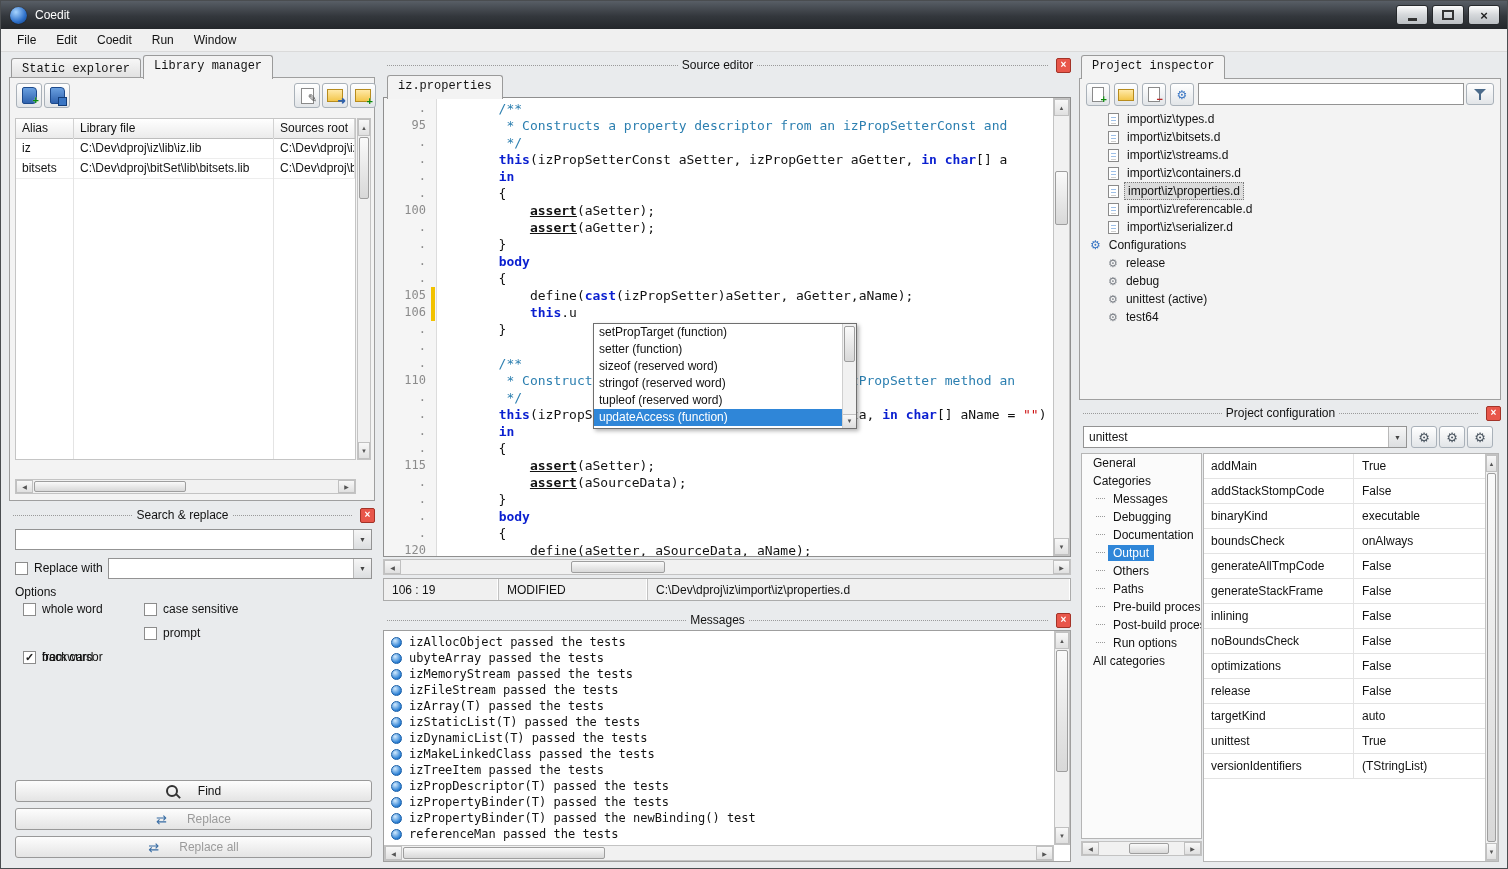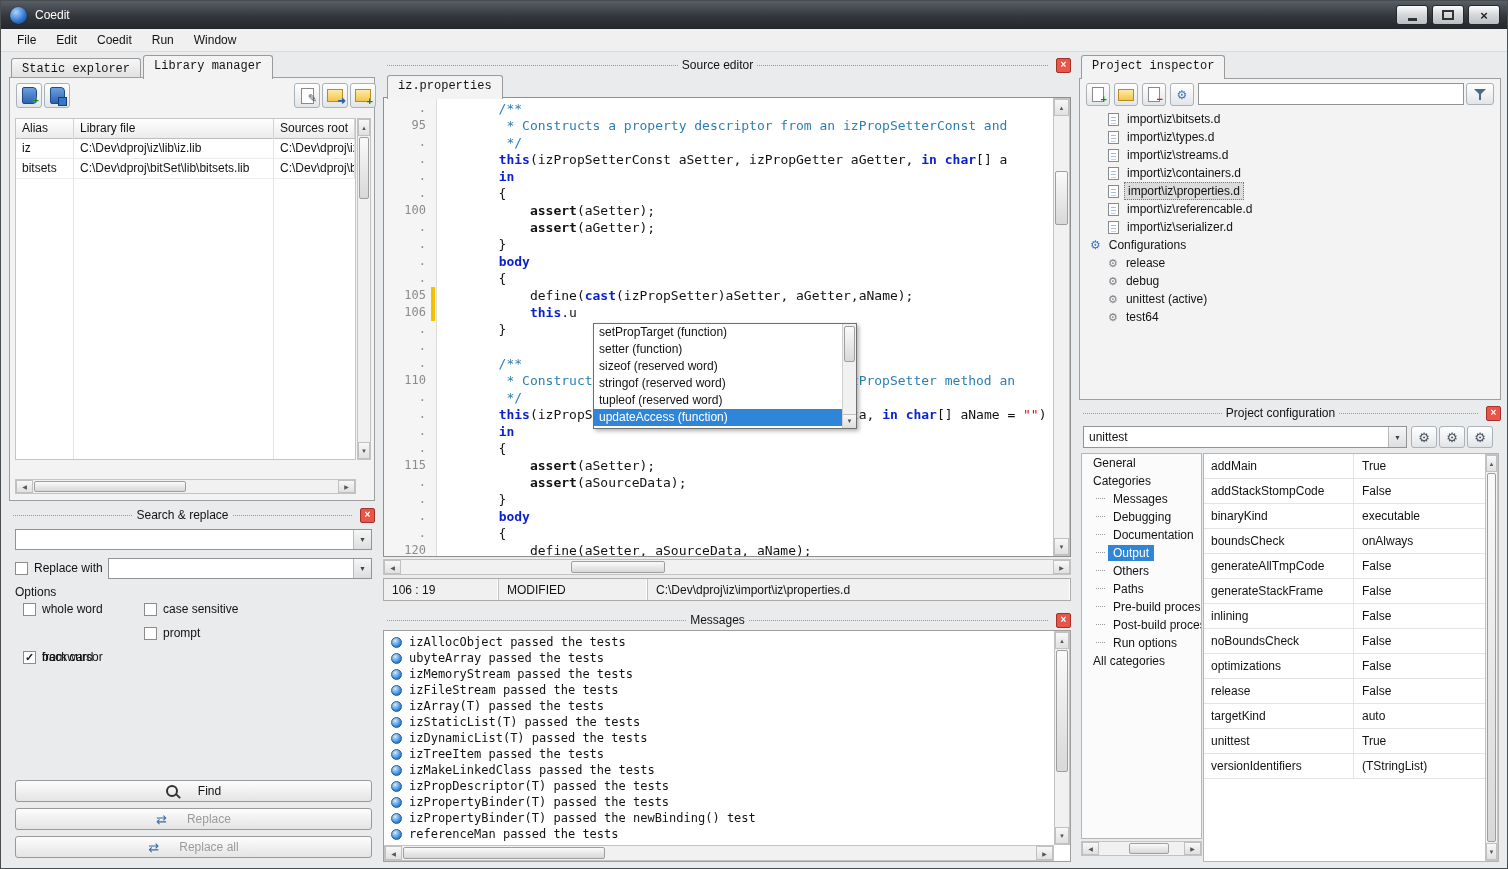--- a/index.html
+++ b/index.html
@@ -85,21 +85,21 @@
   .gutter-bg{position:absolute;left:0;top:0;bottom:0;width:52px;background:#f5f5f5;border-right:1px solid #dcdcdc;}
   #code-lines{position:absolute;left:0;top:2px;right:17px;bottom:0;font-family:"DejaVu Sans Mono",monospace;font-size:13px;line-height:17px;overflow:hidden;}
   .code-row{display:flex;height:17px;}
   .code-row .g{width:42px;flex:0 0 42px;text-align:right;color:#8b8b8b;font-size:12px;}
   .code-row .mark{width:10px;flex:0 0 10px;position:relative;}
   .code-row .mark.chg::after{content:"";position:absolute;left:5px;top:0;bottom:0;width:4px;background:#f2c200;}
   .code-row .ctext{white-space:pre;flex:1;}
   .sy-t{color:#121212;}
   .sy-k{color:#0a1fd0;font-weight:bold;}
   .sy-c{color:#2c7fb0;}
-  .sy-b{color:#121212;font-weight:bold;}
+  .sy-b{color:#121212;font-weight:bold;text-decoration:underline;}
   .sy-s{color:#cc1111;}
   #editor-vscroll{position:absolute;right:0;top:0;bottom:0;width:17px;}
   #popup{position:absolute;left:209px;top:225px;width:262px;height:104px;background:#fff;border:1px solid #6f6f6f;
          box-shadow:2px 2px 4px rgba(0,0,0,.3);display:flex;font-family:"Liberation Sans",sans-serif;}
   #popup-list{flex:1;overflow:hidden;}
   .pitem{height:17px;line-height:17px;padding-left:5px;white-space:nowrap;}
   .pitem.sel{background:#2f86d8;color:#fff;}
   .popup-sb{flex:0 0 13px;background:#f1f1f1;border-left:1px solid #cfcfcf;position:relative;}
   .popup-sb .sb-thumb{left:1px;right:1px;top:2px;height:34px;}
   .popup-down{position:absolute;left:0;right:0;bottom:0;height:13px;background:linear-gradient(#f8f8f8,#ddd);
@@ -526,25 +526,25 @@
         <div class="msg-row">
           <span class="msg-ico"></span>
           <span class="msg-text">izStaticList(T) passed the tests</span>
         </div>
         <div class="msg-row">
           <span class="msg-ico"></span>
           <span class="msg-text">izDynamicList(T) passed the tests</span>
         </div>
         <div class="msg-row">
           <span class="msg-ico"></span>
+          <span class="msg-text">izMakeLinkedClass passed the tests</span>
+        </div>
+        <div class="msg-row">
+          <span class="msg-ico"></span>
           <span class="msg-text">izTreeItem passed the tests</span>
-        </div>
-        <div class="msg-row">
-          <span class="msg-ico"></span>
-          <span class="msg-text">izMakeLinkedClass passed the tests</span>
         </div>
         <div class="msg-row">
           <span class="msg-ico"></span>
           <span class="msg-text">izPropDescriptor(T) passed the tests</span>
         </div>
         <div class="msg-row">
           <span class="msg-ico"></span>
           <span class="msg-text">izPropertyBinder(T) passed the tests</span>
         </div>
         <div class="msg-row">
@@ -594,25 +594,25 @@
           <span class="ti-wrench">⚙</span>
         </span>
       <input id="insp-search" value="" style="">
       <span class="tbtn" id="filter-btn">
           <span class="ic-funnel"></span>
         </span>
     </div>
     <div id="insp-tree">
         <div class="tree-row lvl1">
           <span class="ti-file"></span>
+          <span class="tlabel">import\iz\types.d</span>
+        </div>
+        <div class="tree-row lvl1">
+          <span class="ti-file"></span>
           <span class="tlabel">import\iz\bitsets.d</span>
-        </div>
-        <div class="tree-row lvl1">
-          <span class="ti-file"></span>
-          <span class="tlabel">import\iz\types.d</span>
         </div>
         <div class="tree-row lvl1">
           <span class="ti-file"></span>
           <span class="tlabel">import\iz\streams.d</span>
         </div>
         <div class="tree-row lvl1">
           <span class="ti-file"></span>
           <span class="tlabel">import\iz\containers.d</span>
         </div>
         <div class="tree-row lvl1">

